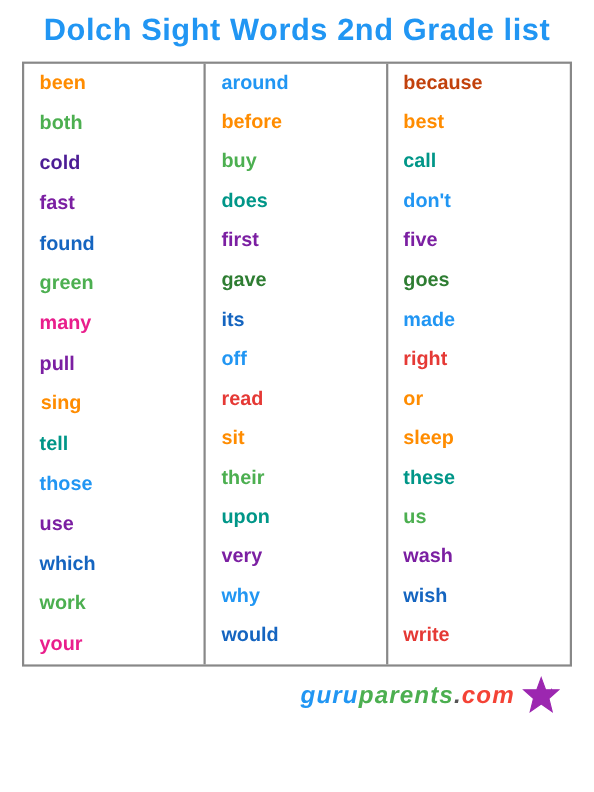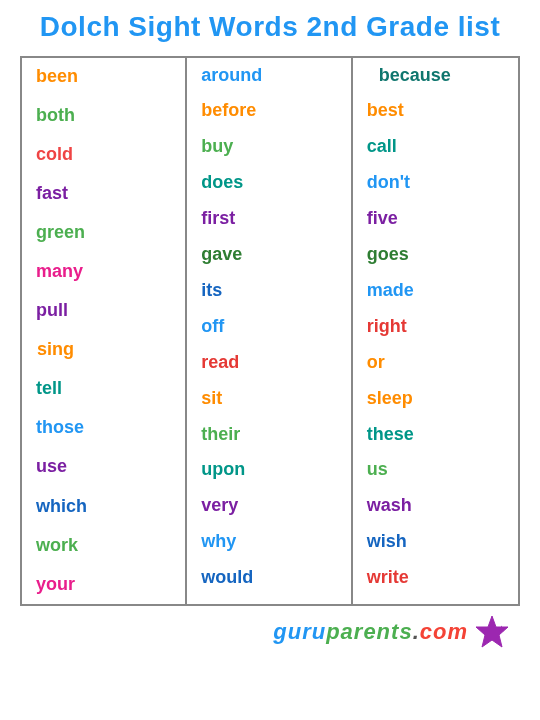--- a/index.html
+++ b/index.html
@@ -93,22 +93,23 @@
 <body>
 
 <div class="page">
   <h1 class="title">Dolch Sight Words 2nd Grade list</h1>
 
   <div class="word-table" id="word-table">
 
   <div class="col">
         <div class="word-cell" style="color: rgb(255, 140, 0);">been</div>
         <div class="word-cell" style="color: rgb(76, 175, 80);">both</div>
-        <div class="word-cell" style="color: #ef4444;">cold</div>
+        <div class="word-cell" style="color: #4c1d95;">cold</div>
         <div class="word-cell" style="color: rgb(123, 31, 162);">fast</div>
+        <div class="word-cell" style="color: rgb(21, 101, 192);">found</div>
         <div class="word-cell" style="color: rgb(76, 175, 80);">green</div>
         <div class="word-cell" style="color: rgb(233, 30, 140);">many</div>
         <div class="word-cell" style="color: rgb(123, 31, 162);">pull</div>
         <div class="word-cell" style="color: rgb(255, 140, 0); padding-left: 15px;">sing</div>
         <div class="word-cell" style="color: rgb(0, 150, 136);">tell</div>
         <div class="word-cell" style="color: rgb(33, 150, 243);">those</div>
         <div class="word-cell" style="color: rgb(123, 31, 162);">use</div>
         <div class="word-cell" style="color: rgb(21, 101, 192);">which</div>
         <div class="word-cell" style="color: rgb(76, 175, 80);">work</div>
         <div class="word-cell" style="color: rgb(233, 30, 140);">your</div>
@@ -125,21 +126,21 @@
         <div class="word-cell" style="color: rgb(229, 57, 53);">read</div>
         <div class="word-cell" style="color: rgb(255, 140, 0);">sit</div>
         <div class="word-cell" style="color: rgb(76, 175, 80);">their</div>
         <div class="word-cell" style="color: rgb(0, 150, 136);">upon</div>
         <div class="word-cell" style="color: rgb(123, 31, 162);">very</div>
         <div class="word-cell" style="color: rgb(33, 150, 243);">why</div>
         <div class="word-cell" style="color: rgb(21, 101, 192);">would</div>
         <div class="word-cell"></div>
       </div>
       <div class="col">
-        <div class="word-cell" style="color: #0f766e; margin-left: 12px;">because</div>
+        <div class="word-cell" style="color: #c2410c;">because</div>
         <div class="word-cell" style="color: rgb(255, 140, 0);">best</div>
         <div class="word-cell" style="color: rgb(0, 150, 136);">call</div>
         <div class="word-cell" style="color: rgb(33, 150, 243);">don't</div>
         <div class="word-cell" style="color: rgb(123, 31, 162);">five</div>
         <div class="word-cell" style="color: rgb(46, 125, 50);">goes</div>
         <div class="word-cell" style="color: rgb(33, 150, 243);">made</div>
         <div class="word-cell" style="color: rgb(229, 57, 53);">right</div>
         <div class="word-cell" style="color: rgb(255, 140, 0);">or</div>
         <div class="word-cell" style="color: rgb(255, 140, 0);">sleep</div>
         <div class="word-cell" style="color: rgb(0, 150, 136);">these</div>

